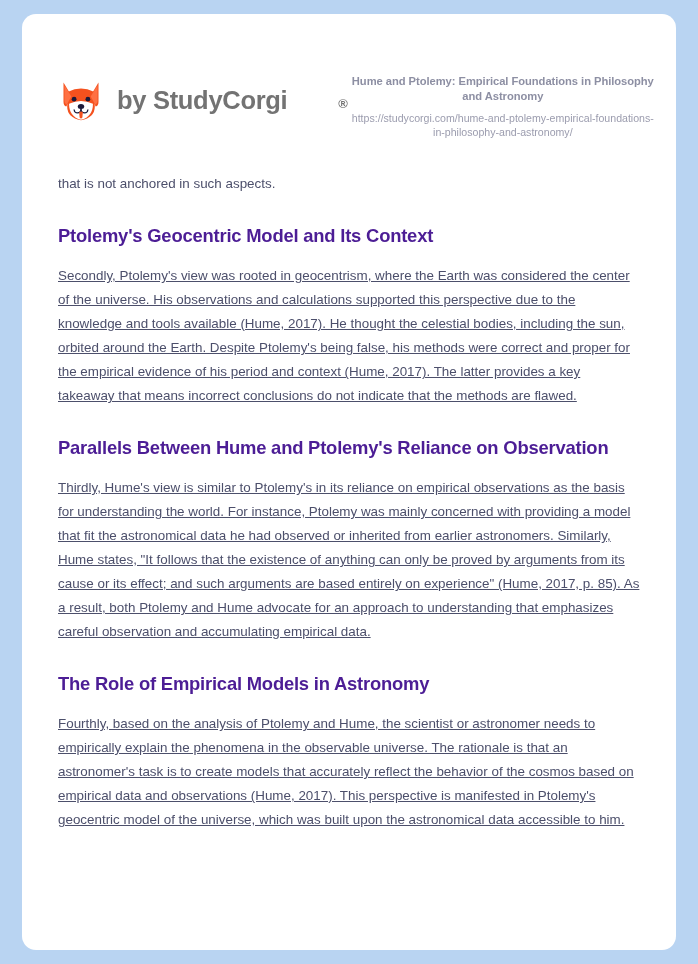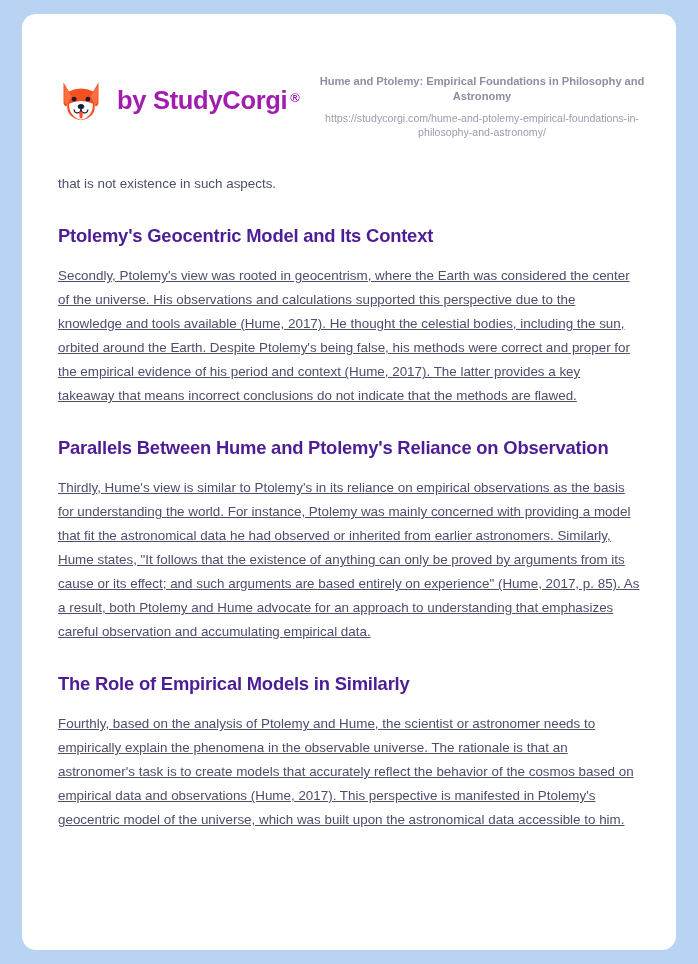--- a/index.html
+++ b/index.html
@@ -38,27 +38,28 @@
     padding-top: 6px;
   }
   .corgi-logo {
     width: 46px;
     height: 46px;
     display: block;
     flex: 0 0 auto;
   }
   .brand-wordmark {
     display: flex;
-    align-items: center;
-    color: #a21caf;
+    align-items: flex-end;
+    color: #737373;
     font-size: 25.5px;
     font-weight: bold;
     letter-spacing: -0.3px;
     line-height: 1;
     white-space: nowrap;
+    gap: 48px;
   }
   .brand-wordmark .reg {
     font-size: 13px;
     font-weight: bold;
     margin-left: 3px;
     position: relative;
     top: -4px;
   }
   .header-meta {
     text-align: center;
@@ -133,26 +134,26 @@
 
     <div class="header-meta">
       <div class="header-title">Hume and Ptolemy: Empirical Foundations in Philosophy and Astronomy</div>
       <div class="header-url">https://studycorgi.com/hume-and-ptolemy-empirical-foundations-in-philosophy-and-astronomy/</div>
     </div>
 
   </div>
 
   <div class="article">
 
-    <p class="body-text">that is not existence in such aspects.</p>
+    <p class="body-text">that is not anchored in such aspects.</p>
 
     <h2 class="section-heading gap-before-heading">Ptolemy's Geocentric Model and Its Context</h2>
     <p class="body-text gap-after-heading">Secondly, Ptolemy's view was rooted in geocentrism, where the Earth was considered the center of the universe. His observations and calculations supported this perspective due to the knowledge and tools available (Hume, 2017). He thought the celestial bodies, including the sun, orbited around the Earth. Despite Ptolemy's being false, his methods were correct and proper for the empirical evidence of his period and context (Hume, 2017). The latter provides a key takeaway that means incorrect conclusions do not indicate that the methods are flawed.</p>
 
     <h2 class="section-heading gap-before-heading">Parallels Between Hume and Ptolemy's Reliance on Observation</h2>
     <p class="body-text gap-after-heading">Thirdly, Hume's view is similar to Ptolemy's in its reliance on empirical observations as the basis for understanding the world. For instance, Ptolemy was mainly concerned with providing a model that fit the astronomical data he had observed or inherited from earlier astronomers. Similarly, Hume states, "It follows that the existence of anything can only be proved by arguments from its cause or its effect; and such arguments are based entirely on experience" (Hume, 2017, p. 85). As a result, both Ptolemy and Hume advocate for an approach to understanding that emphasizes careful observation and accumulating empirical data.</p>
 
-    <h2 class="section-heading gap-before-heading">The Role of Empirical Models in Similarly</h2>
+    <h2 class="section-heading gap-before-heading">The Role of Empirical Models in Astronomy</h2>
     <p class="body-text gap-after-heading">Fourthly, based on the analysis of Ptolemy and Hume, the scientist or astronomer needs to empirically explain the phenomena in the observable universe. The rationale is that an astronomer's task is to create models that accurately reflect the behavior of the cosmos based on empirical data and observations (Hume, 2017). This perspective is manifested in Ptolemy's geocentric model of the universe, which was built upon the astronomical data accessible to him.</p>
 
   </div>
 
 </div>
 
 </body></html>

